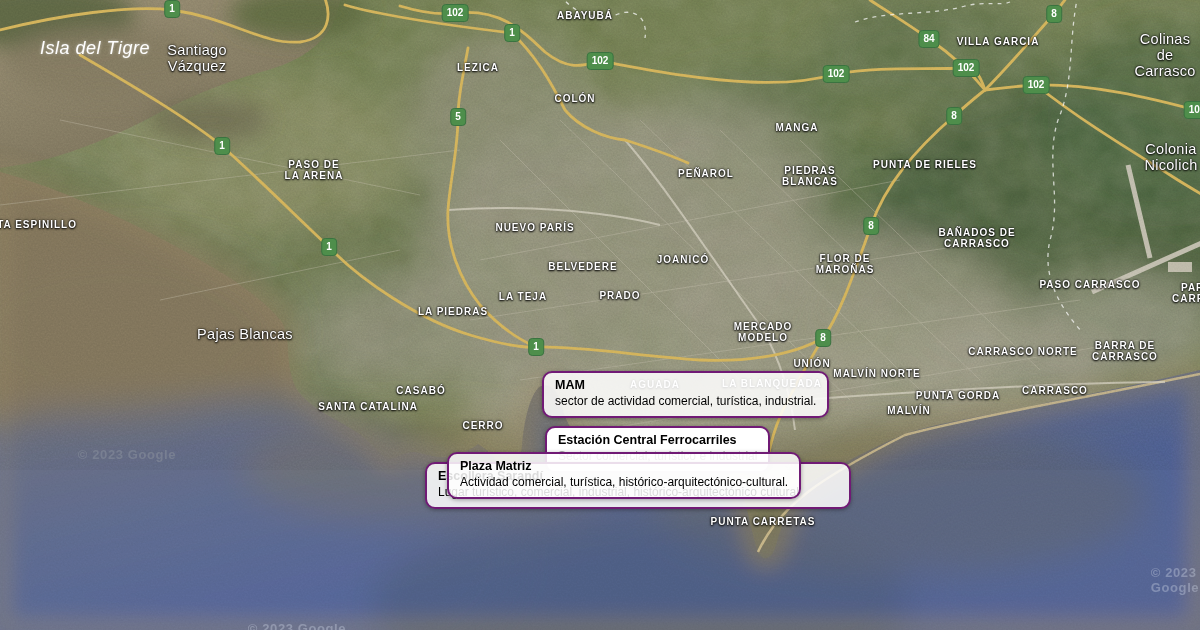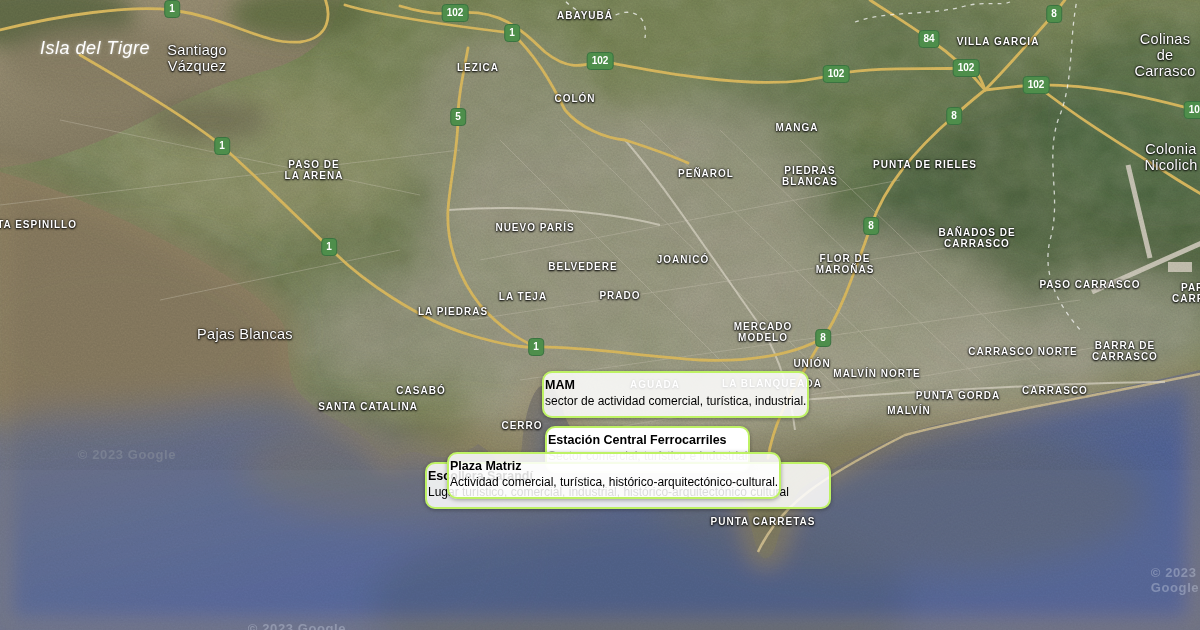--- a/index.html
+++ b/index.html
@@ -22,21 +22,21 @@
     color:#fff;font-size:10px;font-weight:700;line-height:1;padding:3px 4px;border-radius:4px;}
 
   
   .watermark{position:absolute;transform:translate(-50%,-50%);z-index:12;
     font-size:13px;letter-spacing:.6px;font-weight:700;}
   .wm-dark{color:rgba(125,132,148,.85);}
   .wm-light{color:rgba(205,212,228,.38);}
 
   
   .tooltip{position:absolute;z-index:20;background:rgba(255,255,255,.86);
-    border:2px solid #bef264;border-radius:10px;padding:5px 1px 7px;
+    border:2px solid #701a75;border-radius:10px;padding:5px 11px 7px;
     color:#000;font-size:12px;line-height:1.25;white-space:nowrap;width:max-content;
     box-shadow:0 1px 4px rgba(0,0,0,.35);}
   .tooltip .t{font-weight:700;font-size:12.5px;}
   .tooltip .faded{color:#a9a9a9;}
   #tt-mam{left:542px;top:371px;z-index:20;}
   #tt-estacion{left:545px;top:426px;z-index:21;background:#fff;}
   #tt-escollera{left:402px;top:462px;z-index:22;width:400px;overflow:hidden;margin-left:23px;}
   #tt-plaza{left:447px;top:452px;z-index:23;}
 </style>
 </head>
@@ -219,21 +219,21 @@
 CARRASCO</div>
       <div class="map-label k-district" style="left: 812px; top: 364px;">UNIÓN</div>
       <div class="map-label k-district" style="left: 877px; top: 374px;">MALVÍN NORTE</div>
       <div class="map-label k-district" style="left: 772px; top: 384px;">LA BLANQUEADA</div>
       <div class="map-label k-district" style="left: 655px; top: 385px;">AGUADA</div>
       <div class="map-label k-district" style="left: 421px; top: 391px;">CASABÓ</div>
       <div class="map-label k-district" style="left: 958px; top: 396px;">PUNTA GORDA</div>
       <div class="map-label k-district" style="left: 1055px; top: 391px;">CARRASCO</div>
       <div class="map-label k-district" style="left: 368px; top: 407px;">SANTA CATALINA</div>
       <div class="map-label k-district" style="left: 909px; top: 411px;">MALVÍN</div>
-      <div class="map-label k-district" style="left: 483px; top: 426px; margin-left: 39px;">CERRO</div>
+      <div class="map-label k-district" style="left: 483px; top: 426px;">CERRO</div>
       <div class="map-label k-district" style="left: 763px; top: 522px;">PUNTA CARRETAS</div>
     </div>
 
   <div>
 
   <div class="shield" style="left: 172px; top: 9px;">1</div>
       <div class="shield" style="left: 455px; top: 13px;">102</div>
       <div class="shield" style="left: 1054px; top: 14px;">8</div>
       <div class="shield" style="left: 512px; top: 33px;">1</div>
       <div class="shield" style="left: 929px; top: 39px;">84</div>

